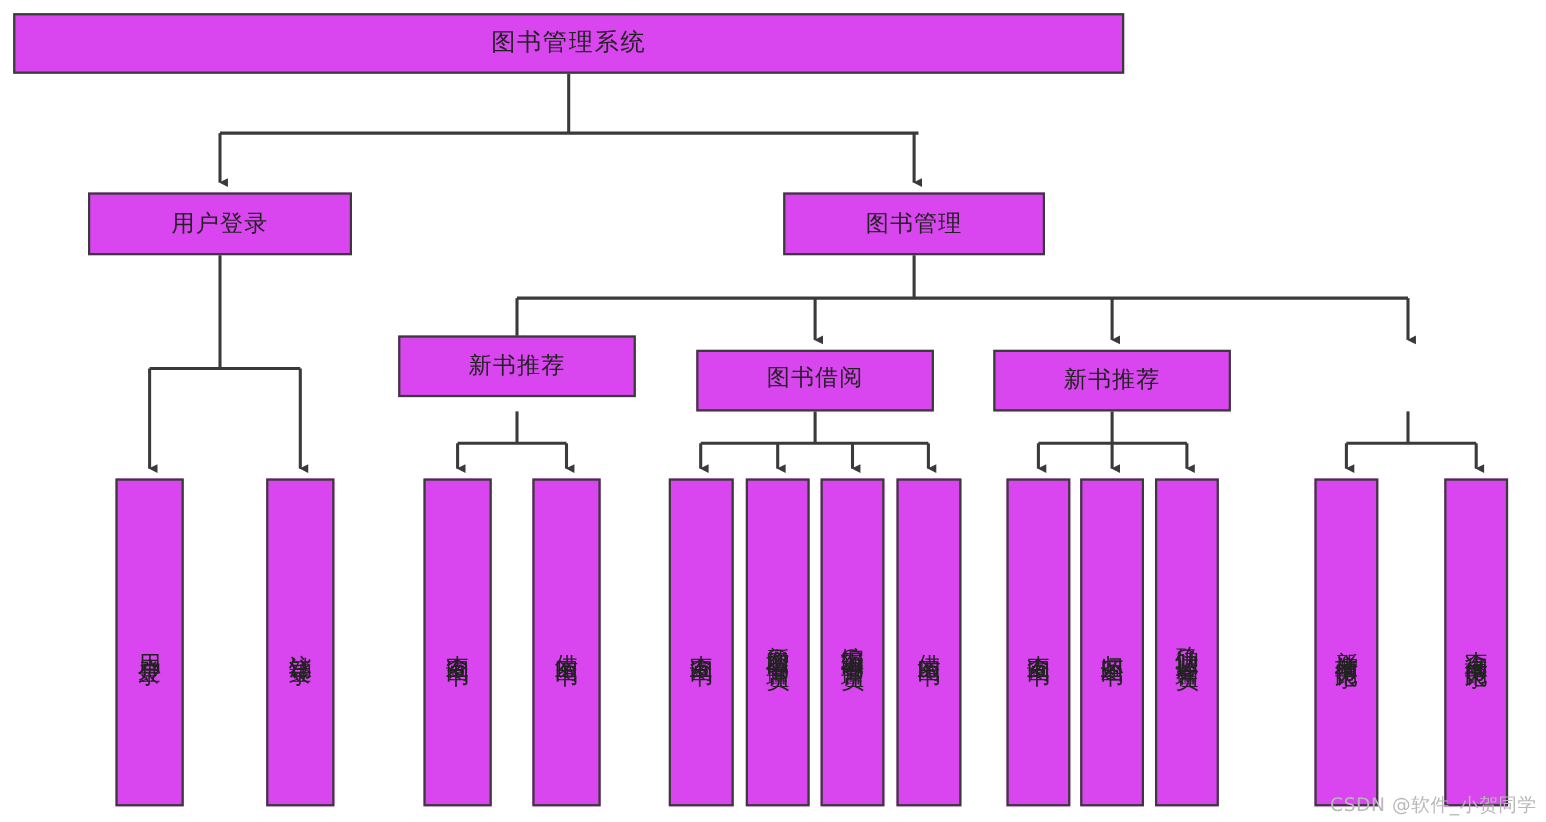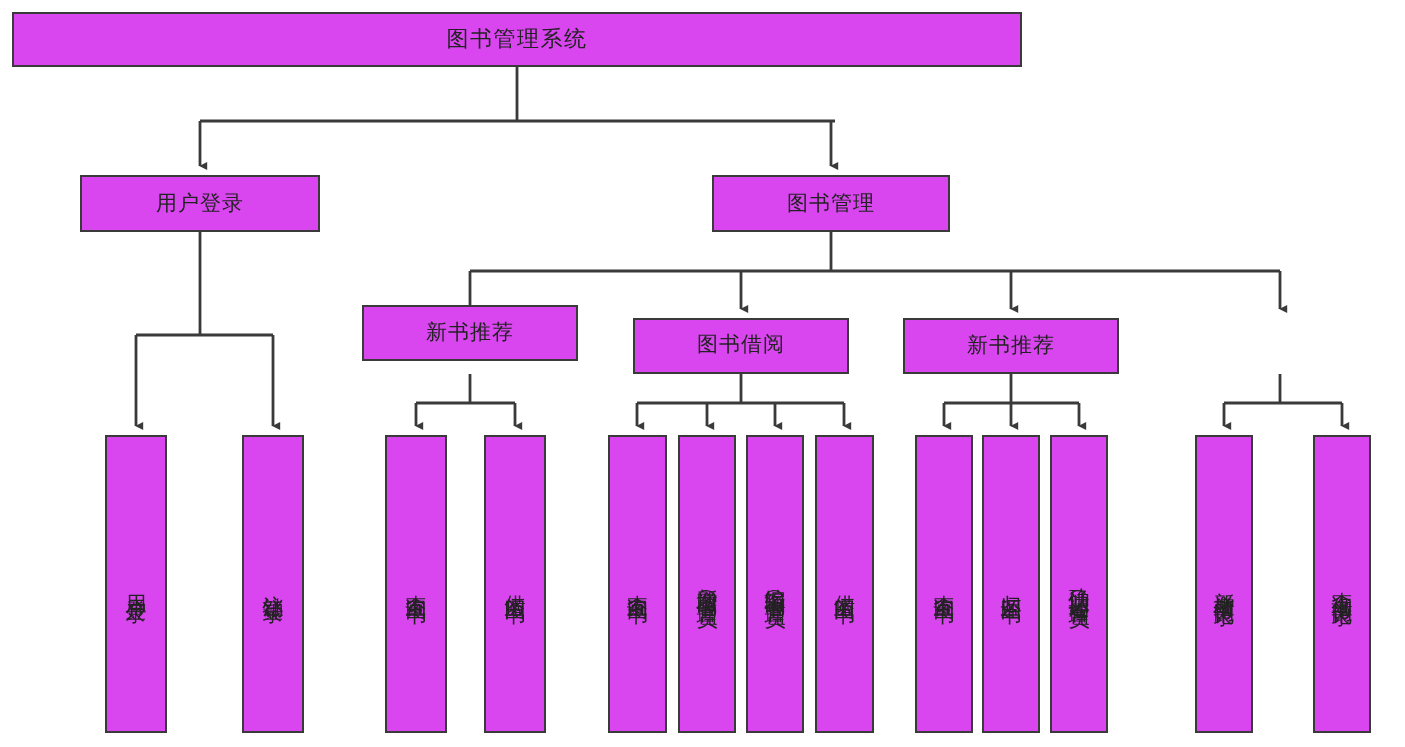--- a/index.html
+++ b/index.html
@@ -136,14 +136,15 @@
   <div class="node vert" style="left: 608px; top: 435px; width: 59px; height: 298px;">查询图书</div>
   <div class="node vert" style="left: 678px; top: 435px; width: 58px; height: 298px;">新增图书（管理员）</div>
   <div class="node vert" style="left: 746px; top: 435px; width: 58px; height: 298px;">编辑图书（管理员）</div>
   <div class="node vert" style="left: 815px; top: 435px; width: 59px; height: 298px;">借阅图书</div>
   <div class="node vert" style="left: 915px; top: 435px; width: 58px; height: 298px;">查询图书</div>
   <div class="node vert" style="left: 982px; top: 435px; width: 58px; height: 298px;">归还图书</div>
   <div class="node vert" style="left: 1050px; top: 435px; width: 58px; height: 298px;">确认归还（管理员）</div>
   <div class="node vert" style="left: 1195px; top: 435px; width: 58px; height: 298px;">新增借阅记录</div>
   <div class="node vert" style="left: 1313px; top: 435px; width: 58px; height: 298px;">查询借阅记录</div>
 
+  <div class="watermark">CSDN @软件_小贺同学</div>
 
 </div>
 
 </body></html>

